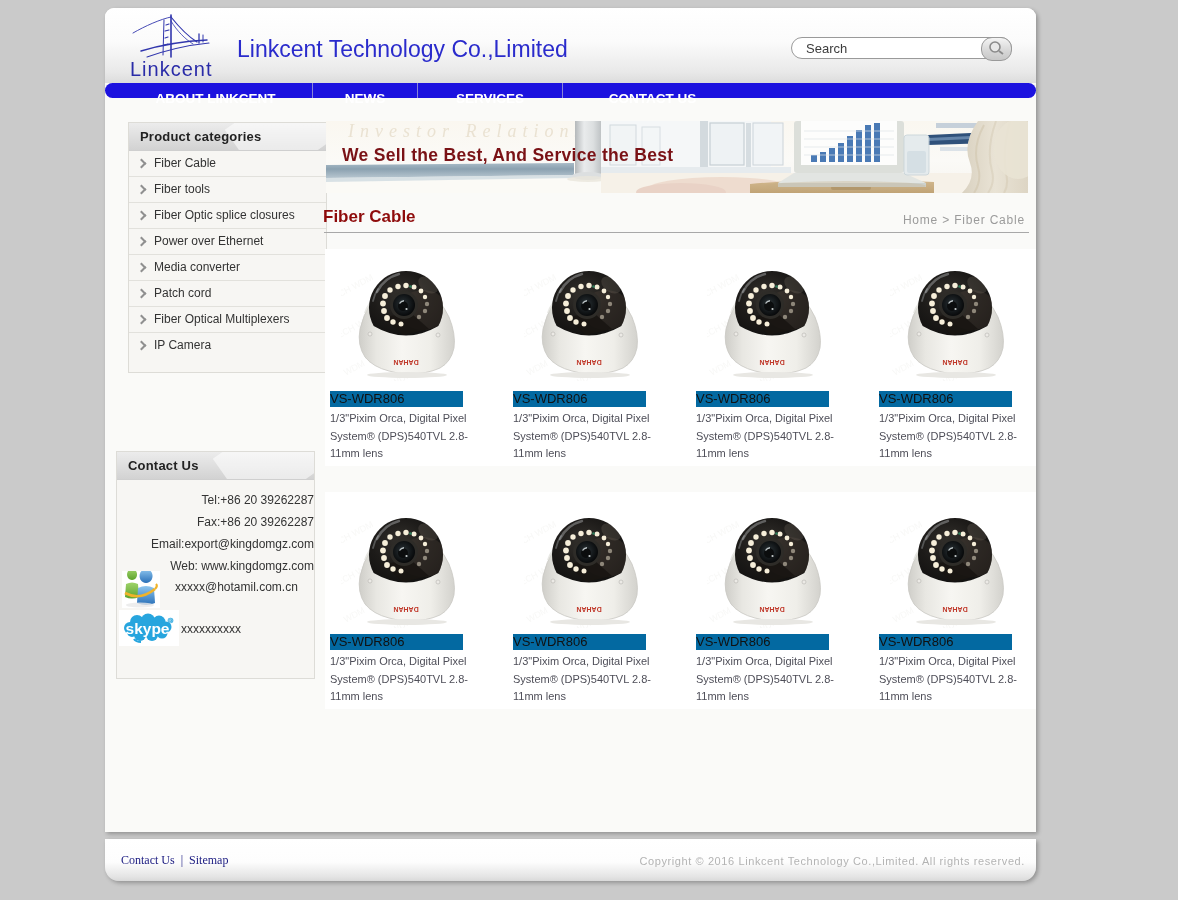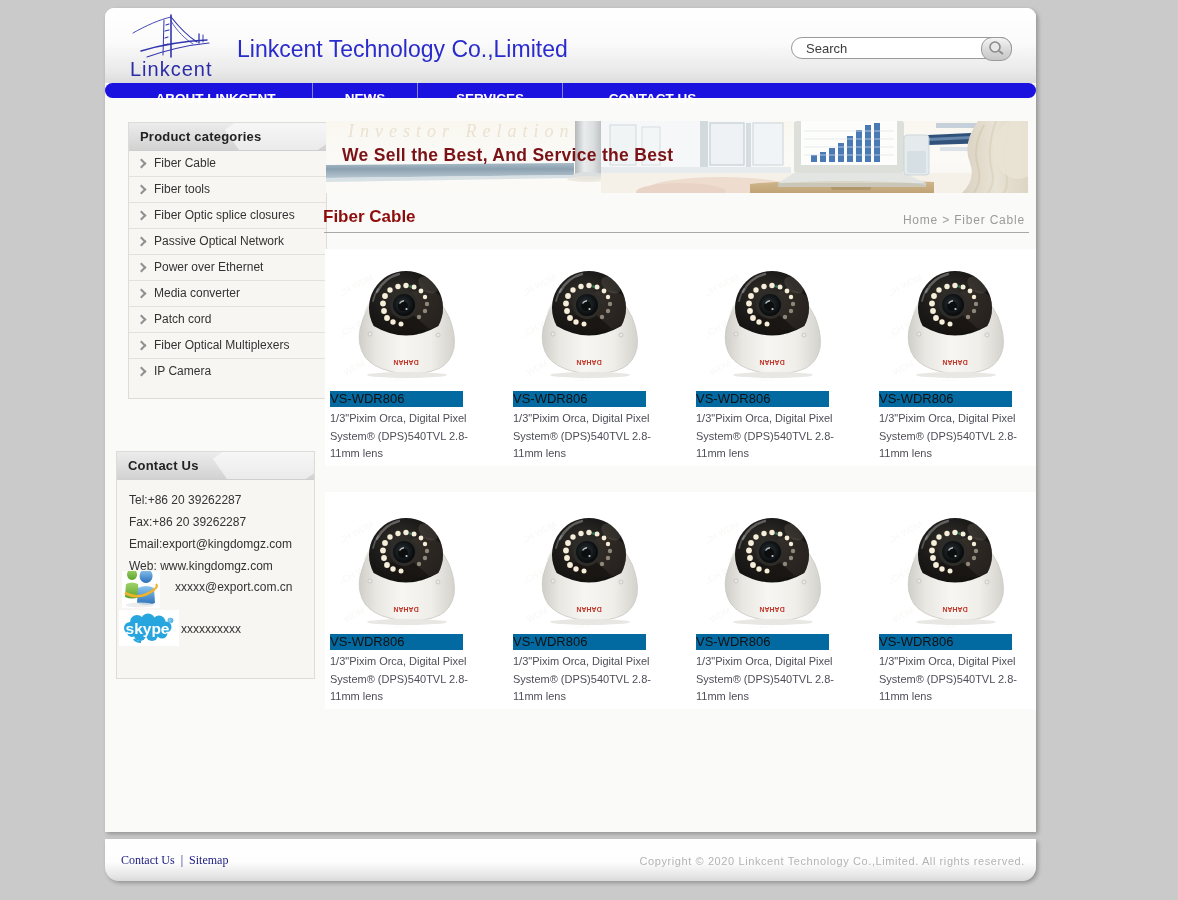--- a/index.html
+++ b/index.html
@@ -17,21 +17,21 @@
 #nav div{color:#fff;font-weight:bold;font-size:13.5px;line-height:31px;text-align:center;border-right:1px solid #8884d8;box-sizing:border-box;}
 #nav div:last-child{border-right:none;}
 #sb1{position:absolute;left:11px;top:114px;width:197px;background:#f7f6f3;border:1px solid #dddcd7;padding-bottom:14px;margin-left:12px;}
 #sb2{position:absolute;left:11px;top:443px;width:197px;height:226px;background:#f7f6f3;border:1px solid #dddcd7;}
 .sbhead{position:relative;height:27px;background:linear-gradient(#ececec,#d2d2d2);overflow:hidden;border-bottom:1px solid #cfcfcf;}
 .sbhead:after{content:"";position:absolute;right:-28px;top:-34px;width:120px;height:70px;background:rgba(255,255,255,.55);transform:rotate(-35deg);}
 .sbhead span{position:relative;display:block;padding:6px 0 0 11px;font-size:13px;font-weight:bold;color:#222;z-index:2;letter-spacing:.2px;}
 .cat{height:25px;border-bottom:1px solid #e2e1dc;font-size:12px;color:#333;line-height:25px;padding-left:25px;position:relative;}
 .cat:last-child{border-bottom:none;}
 .cat b{position:absolute;left:9px;top:9px;width:5px;height:5px;border-right:2px solid #909090;border-bottom:2px solid #909090;transform:rotate(-45deg);}
-#sb2 .cline{font-size:12px;color:#333;margin:0 0 8px 12px;}
+#sb2 .cline{font-size:12px;color:#333;margin:0 0 8px 12px;text-align:right;}
 #msnbox{position:absolute;left:5px;top:119px;}
 #msnlbl{position:absolute;left:58px;top:128px;font-size:12px;color:#333;}
 #skypebox{position:absolute;left:2px;top:158px;}
 #skypelbl{position:absolute;left:64px;top:170px;font-size:12px;color:#333;}
 #banner{position:absolute;left:221px;top:113px;width:702px;height:72px;overflow:hidden;}
 #pgtitle{position:absolute;left:218px;top:199px;font-size:17px;font-weight:bold;color:#8e0b0b;}
 #crumb{position:absolute;left:620px;top:205px;width:300px;text-align:right;font-size:12px;color:#9b9b9b;letter-spacing:.8px;}
 #mainhr{position:absolute;left:219px;top:224px;width:705px;height:1px;background:#a8a8a8;}
 .prow{position:absolute;left:220px;width:711px;height:217px;background:#fff;display:flex;}
 #prow1{top:241px;}
@@ -139,21 +139,20 @@
     <div style="width:145px">SERVICES</div>
     <div style="width:179px">CONTACT US</div>
   </div>
   <div id="sb1">
     <div class="sbhead">
         <span>Product categories</span>
       </div>
     <div class="cat"><b></b>Fiber Cable</div>
     <div class="cat"><b></b>Fiber tools</div>
     <div class="cat"><b></b>Fiber Optic splice closures</div>
-    <div class="cat"><b></b>Passive Optical Network</div>
     <div class="cat"><b></b>Power over Ethernet</div>
     <div class="cat"><b></b>Media converter</div>
     <div class="cat"><b></b>Patch cord</div>
     <div class="cat"><b></b>Fiber Optical Multiplexers</div>
     <div class="cat"><b></b>IP Camera</div>
   </div>
   <div id="sb2">
     <div class="sbhead">
         <span>Contact Us</span>
       </div>
@@ -164,21 +163,21 @@
     <div class="cline">Web: www.kingdomgz.com</div>
     <div id="msnbox"><svg width="38" height="37" viewBox="0 0 38 37" style="vertical-align:middle;background:#fff">
  <path d="M10,9 a5,5.5 0 1 1 0.1,0 Z" fill="url(#msngreen)"></path>
  <path d="M4,13 Q10,10 16,13 L17,26 Q10,29 3,26 Z" fill="url(#msngreen)"></path>
  <path d="M24,12 a6.5,7 0 1 1 0.1,0 Z" fill="url(#msnblue)"></path>
  <path d="M16,17 Q24,13 32,17 L33,32 Q24,36 15,32 Z" fill="url(#msnblue)"></path>
  <path d="M3,22 Q18,30 33,18" stroke="#f0b32a" stroke-width="2.6" fill="none"></path>
  <path d="M33,18 Q36,15 34,13" stroke="#f0b32a" stroke-width="2.2" fill="none"></path>
  <ellipse cx="18" cy="34" rx="14" ry="2.5" fill="#e9e9e9" opacity="0.8"></ellipse>
 </svg></div>
-      <div id="msnlbl">xxxxx@export.com.cn</div>
+      <div id="msnlbl">xxxxx@hotamil.com.cn</div>
     <div id="skypebox"><svg width="60" height="36" viewBox="0 0 60 36" style="background:#fff">
  <g fill="#27a5de">
   <circle cx="11" cy="18" r="6"></circle>
             <circle cx="18" cy="12" r="7"></circle>
             <circle cx="29" cy="10.5" r="7"></circle>
   <circle cx="40" cy="12" r="6.5"></circle>
             <circle cx="47" cy="17" r="5.5"></circle>
   <circle cx="43" cy="23" r="5.5"></circle>
             <circle cx="33" cy="25" r="6"></circle>
             <circle cx="21" cy="25" r="6"></circle>
@@ -672,14 +671,14 @@
   <ellipse cx="66" cy="120" rx="40" ry="3" fill="#e8e7e3"></ellipse>
  <text x="65" y="112" font-size="7" font-weight="bold" fill="#c0392b" text-anchor="middle" transform="rotate(180 65 108.5)">DAHAN</text>
 </svg>
         <div class="ptitle">VS-WDR806</div>
         <div class="pdesc">1/3"Pixim Orca, Digital Pixel<br>System® (DPS)540TVL 2.8-<br>11mm lens</div>
       </div>
     </div>
 </div>
 <div id="foot">
   <span class="l">Contact Us&nbsp;&nbsp;|&nbsp;&nbsp;Sitemap</span>
-  <span class="r">Copyright © 2020 Linkcent Technology Co.,Limited. All rights reserved.</span>
+  <span class="r">Copyright © 2016 Linkcent Technology Co.,Limited. All rights reserved.</span>
 </div>
 
 </body></html>

